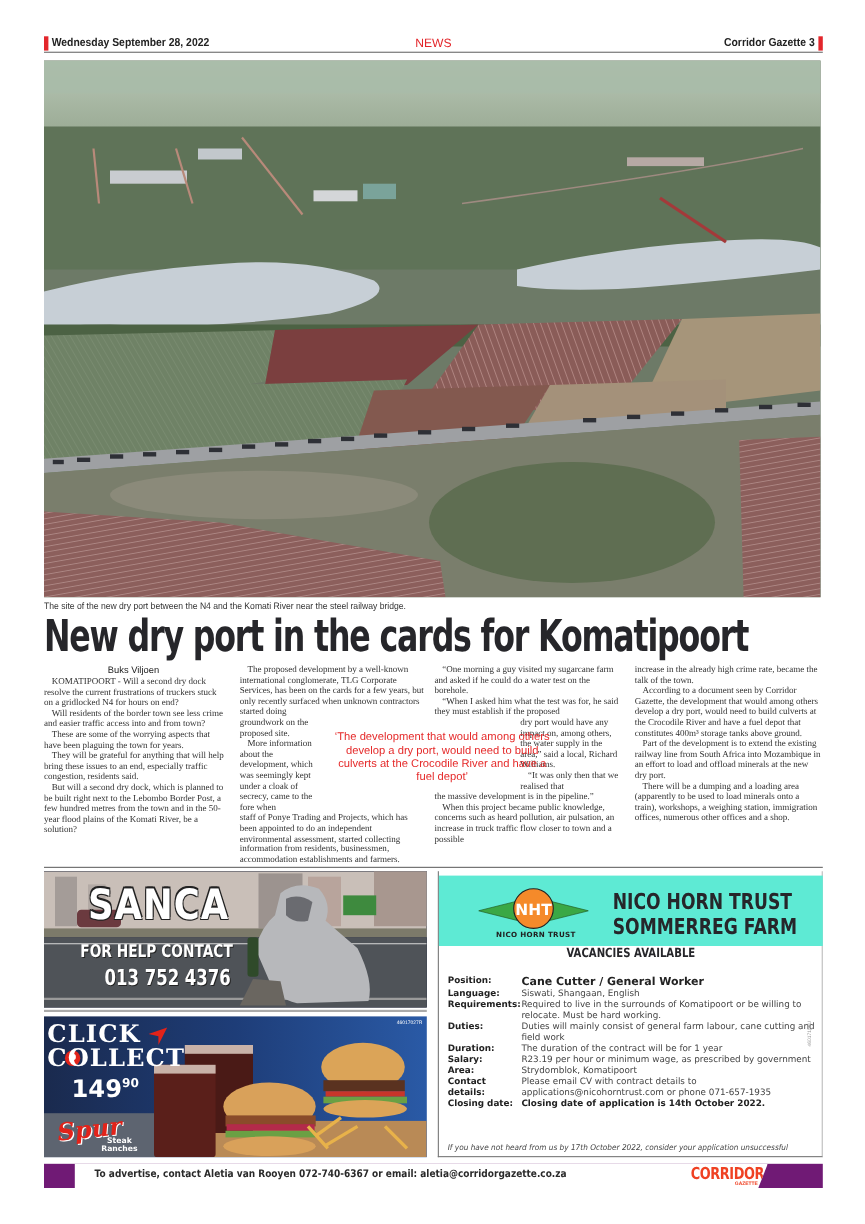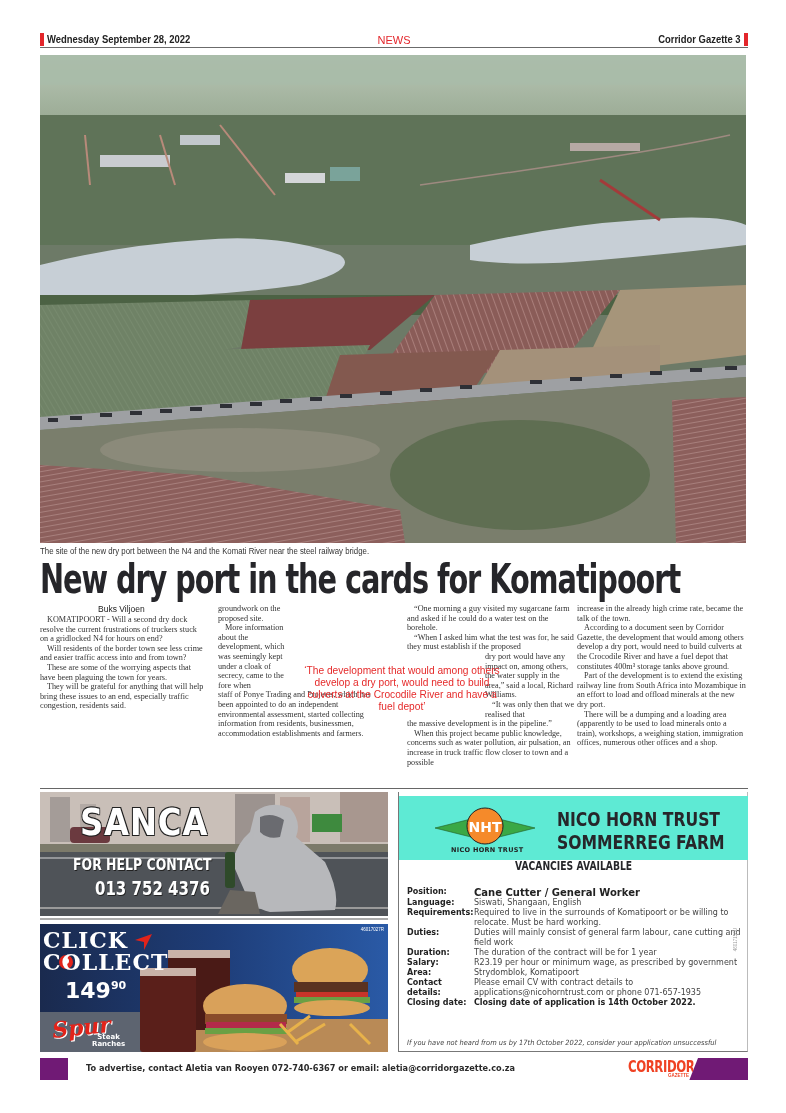--- a/index.html
+++ b/index.html
@@ -22,21 +22,21 @@
   
   .headline { position: absolute; left: 40px; top: 556px; width: 708px; font-family: "DejaVu Sans", sans-serif; font-weight: bold; font-size: 40px; line-height: 46px; color: #26262a; letter-spacing: -1.5px; transform: scaleX(0.72); transform-origin: left; white-space: nowrap; }
 
   
   .article { position: absolute; left: 40px; top: 604px; width: 710px; height: 176px; }
   .byline { position: absolute; left: 58px; top: 0; font-family: "Liberation Sans", sans-serif; font-size: 8.5px; color: #222; }
   .col { position: absolute; top: 0; font-size: 8.2px; line-height: 9.6px; color: #333; }
   .col p { text-indent: 7px; }
   .col1 { left: 0; width: 166px; top: 11px; }
   .col2 { left: 178px; width: 168px; }
-  .col3 { left: 367px; width: 170px; }
+  .col3 { left: 355px; width: 170px; }
   .col4 { left: 537px; width: 170px; }
   .narrow { width: 72px; }
   .narrow-r { margin-left: 78px; }
   .pullquote { position: absolute; left: 258px; top: 61px; width: 208px; text-align: center; font-family: "Liberation Sans", sans-serif; font-size: 10.2px; line-height: 12px; color: #e52a2a; }
 
   
   .ads-rule { position: absolute; left: 40px; top: 788px; width: 708px; height: 1px; background: #666; }
 
   
   .sanca { position: absolute; left: 40px; top: 792px; width: 348px; height: 124px; overflow: hidden; background: #0f172a; }
@@ -178,35 +178,37 @@
 <h1 class="headline">New dry port in the cards for Komatipoort</h1>
 
 <div class="article">
   <div class="byline">Buks Viljoen</div>
 
   <div class="col col1">
     <p>KOMATIPOORT - Will a second dry dock resolve the current frustrations of truckers stuck on a gridlocked N4 for hours on end?</p>
     <p>Will residents of the border town see less crime and easier traffic access into and from town?</p>
     <p>These are some of the worrying aspects that have been plaguing the town for years.</p>
     <p>They will be grateful for anything that will help bring these issues to an end, especially traffic congestion, residents said.</p>
+    <p>But will a second dry dock, which is planned to be built right next to the Lebombo Border Post, a few hundred metres from the town and in the 50-year flood plains of the Komati River, be a solution?</p>
   </div>
 
   <div class="col col2">
+    <p>The proposed development by a well-known international conglomerate, TLG Corporate Services, has been on the cards for a few years, but only recently surfaced when unknown contractors started doing</p>
     <div class="narrow">groundwork on the proposed site.</div>
     <p class="narrow">More information about the development, which was seemingly kept under a cloak of secrecy, came to the fore when</p>
     <div>staff of Ponye Trading and Projects, which has been appointed to do an independent environmental assessment, started collecting information from residents, businessmen, accommodation establishments and farmers.</div>
   </div>
 
   <div class="col col3">
     <p>“One morning a guy visited my sugarcane farm and asked if he could do a water test on the borehole.</p>
     <p>“When I asked him what the test was for, he said they must establish if the proposed</p>
     <div class="narrow-r">dry port would have any impact on, among others, the water supply in the area,” said a local, Richard Williams.</div>
     <p class="narrow-r">“It was only then that we realised that</p>
     <div>the massive development is in the pipeline.”</div>
-    <p>When this project became public knowledge, concerns such as water pollution, air pulsation, an increase in truck traffic flow closer to town and a possible</p>
+    <p>When this project became public knowledge, concerns such as heard pollution, air pulsation, an increase in truck traffic flow closer to town and a possible</p>
   </div>
 
   <div class="col col4">
     <div>increase in the already high crime rate, became the talk of the town.</div>
     <p>According to a document seen by Corridor Gazette, the development that would among others develop a dry port, would need to build culverts at the Crocodile River and have a fuel depot that constitutes 400m³ storage tanks above ground.</p>
     <p>Part of the development is to extend the existing railway line from South Africa into Mozambique in an effort to load and offload minerals at the new dry port.</p>
     <p>There will be a dumping and a loading area (apparently to be used to load minerals onto a train), workshops, a weighing station, immigration offices, numerous other offices and a shop.</p>
   </div>
 
   <div class="pullquote">‘The development that would among others develop a dry port, would need to build culverts at the Crocodile River and have a fuel depot’</div>

